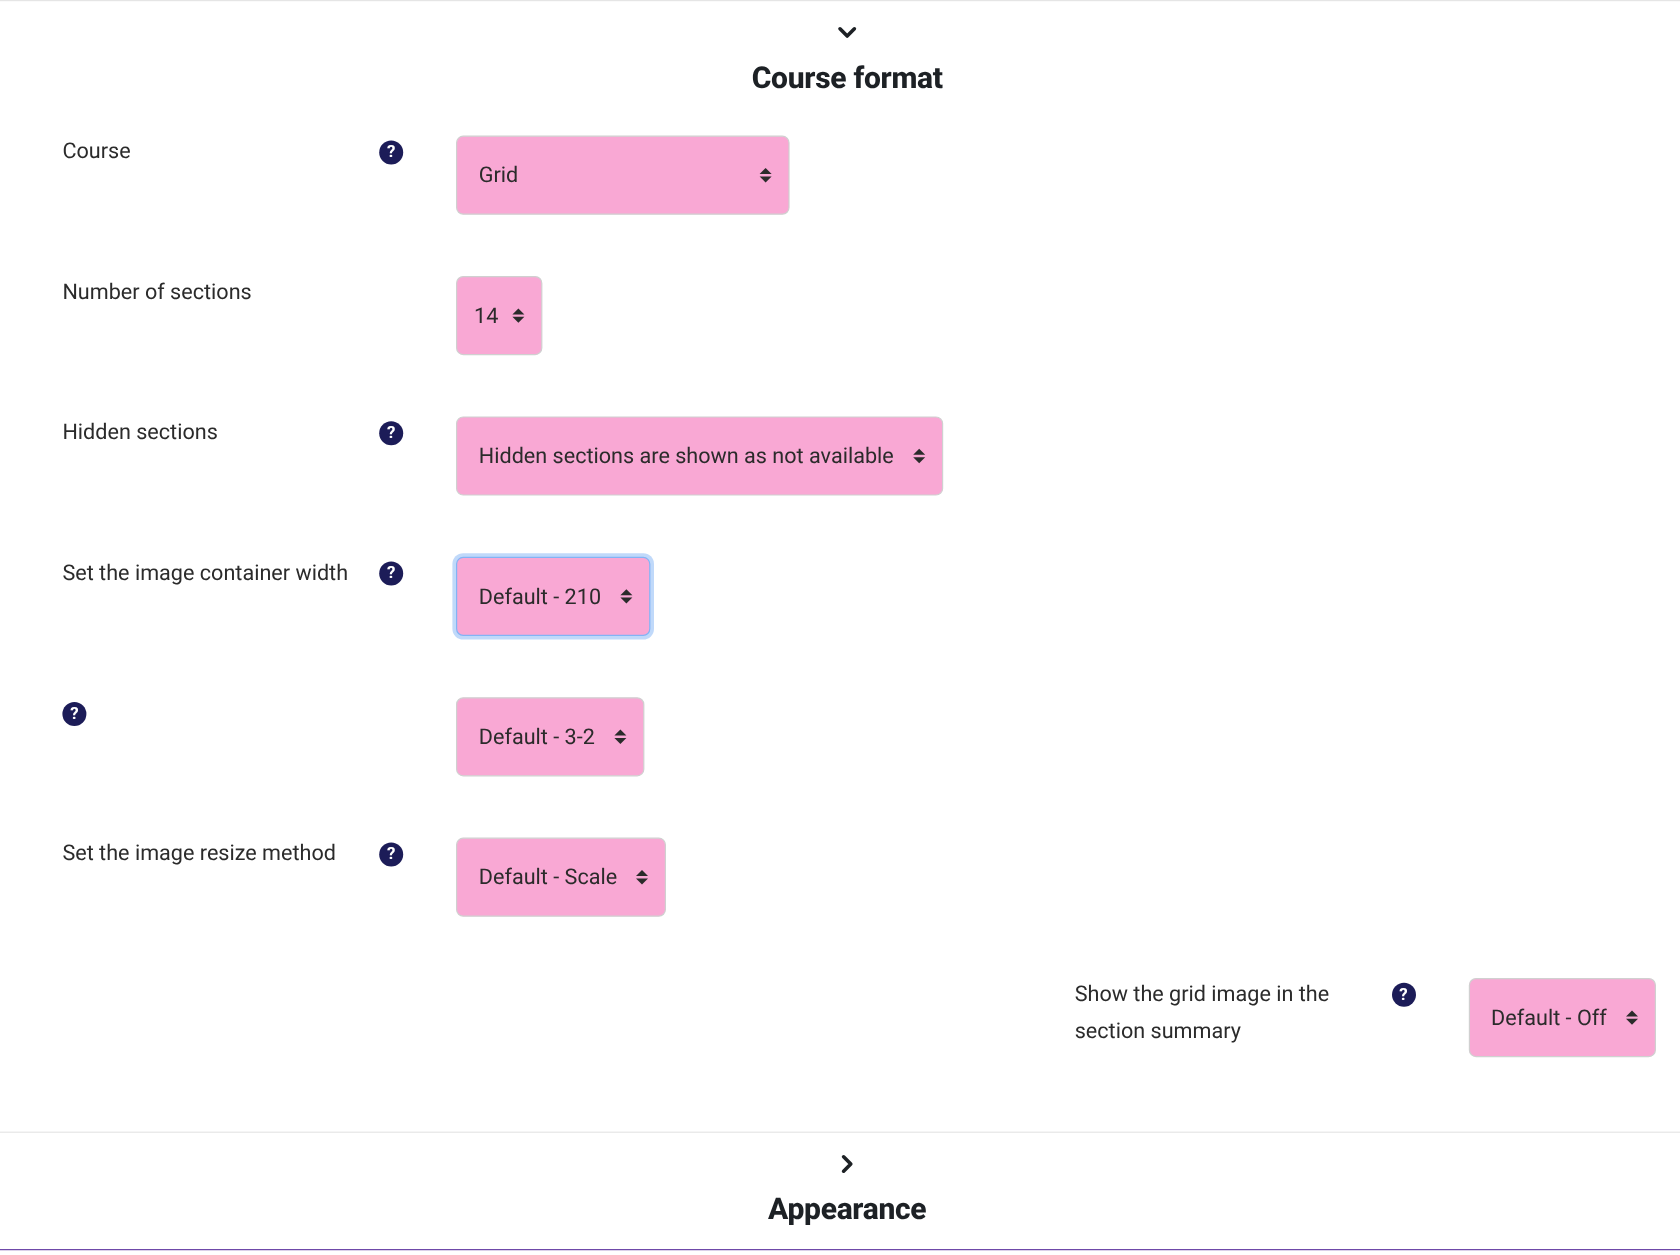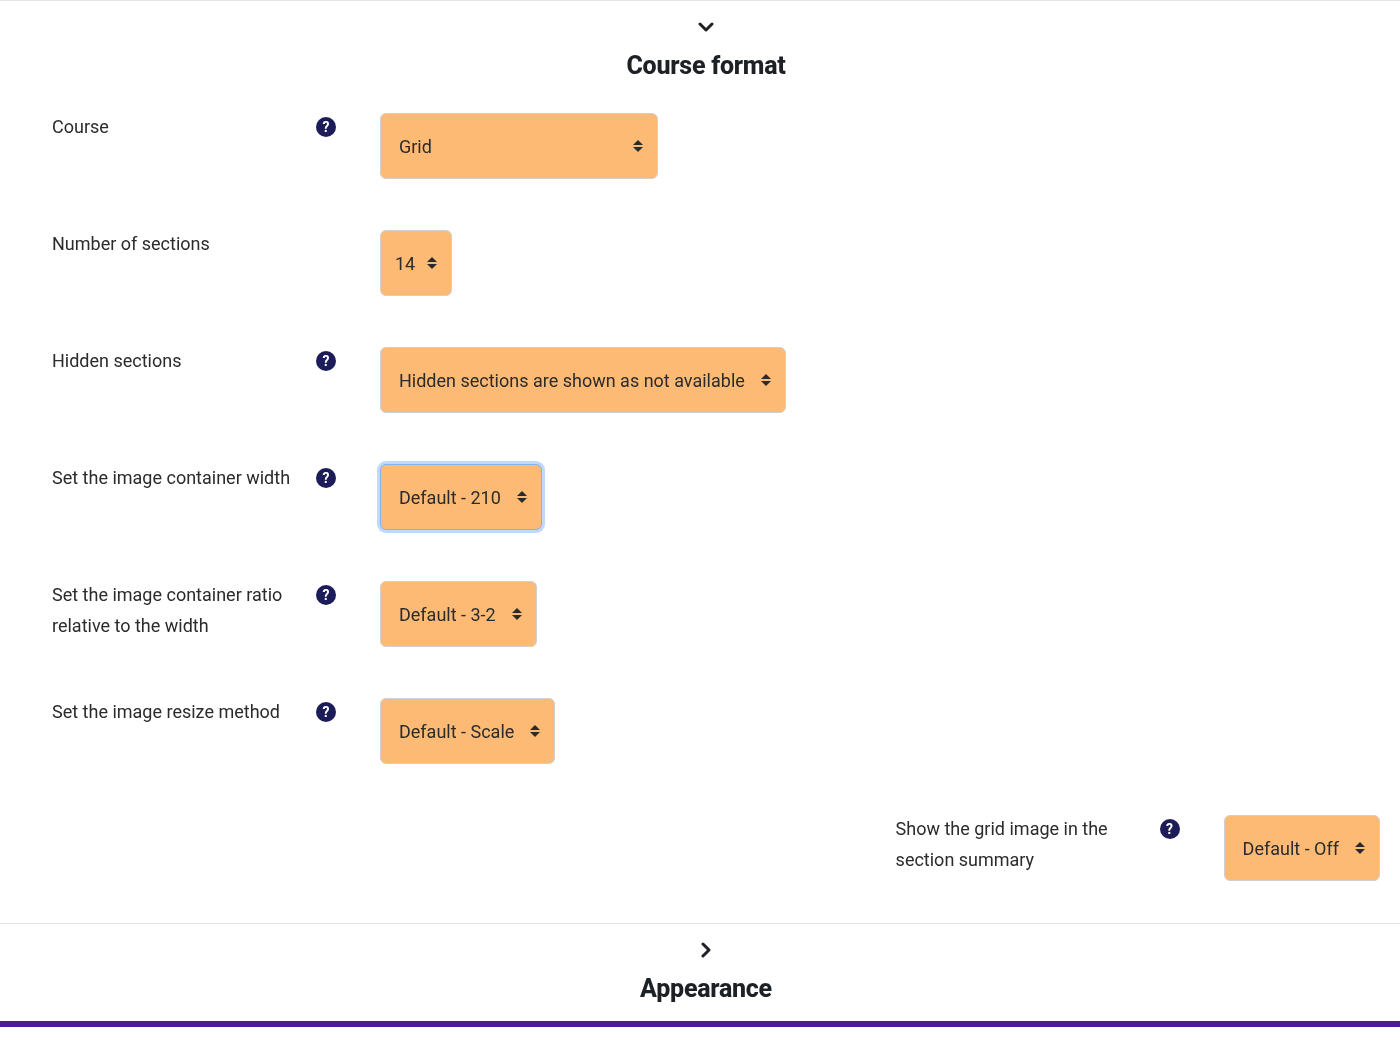--- a/index.html
+++ b/index.html
@@ -82,21 +82,21 @@
     .input-col {
       padding-left: 26px;
       padding-top: 1px;
     }
     .select-wrap {
       position: relative;
       display: inline-flex;
       align-items: center;
       border: 1px solid #d0d0d0;
       border-radius: 6px;
-      background: #fdba74;
+      background: #f9a8d4;
       padding: 0 40px 0 18px;
       height: 48px;
       font-size: 18px;
       color: #2b2b2b;
       cursor: pointer;
       white-space: nowrap;
     }
     .select-wrap.tall { height: 66px; }
     .select-wrap.focused {
       border-color: #82b4f5;
@@ -112,21 +112,21 @@
       gap: 2px;
     }
     .select-caret .tri {
       width: 0;
       height: 0;
       border-left: 5px solid transparent;
       border-right: 5px solid transparent;
     }
     .select-caret .up { border-bottom: 5px solid #2b2b2b; }
     .select-caret .down { border-top: 5px solid #2b2b2b; }
-    .bottom-border { border-bottom: 6px solid #4c1d95; }
+    .bottom-border { border-bottom: 1px solid #4c1d95; margin-top: 20px; }
   </style>
 </head>
 <body>
 
 <div class="page">
 
   <div class="section">
     <div class="section-header">
       <span class="chevron">
         <svg width="16" height="16" viewBox="0 0 16 16">
@@ -196,21 +196,20 @@
             <span class="select-caret">
                 <span class="tri up"></span>
                 <span class="tri down"></span>
               </span>
           </div>
         </div>
       </div>
 
       <div class="field-row">
         <div class="label-col">
-          <span class="label-text">Set the image container ratio relative to the width</span>
           <span class="help-icon">?</span>
         </div>
         <div class="input-col">
           <div class="select-wrap tall">
             <span>Default - 3-2</span>
             <span class="select-caret">
                 <span class="tri up"></span>
                 <span class="tri down"></span>
               </span>
           </div>

